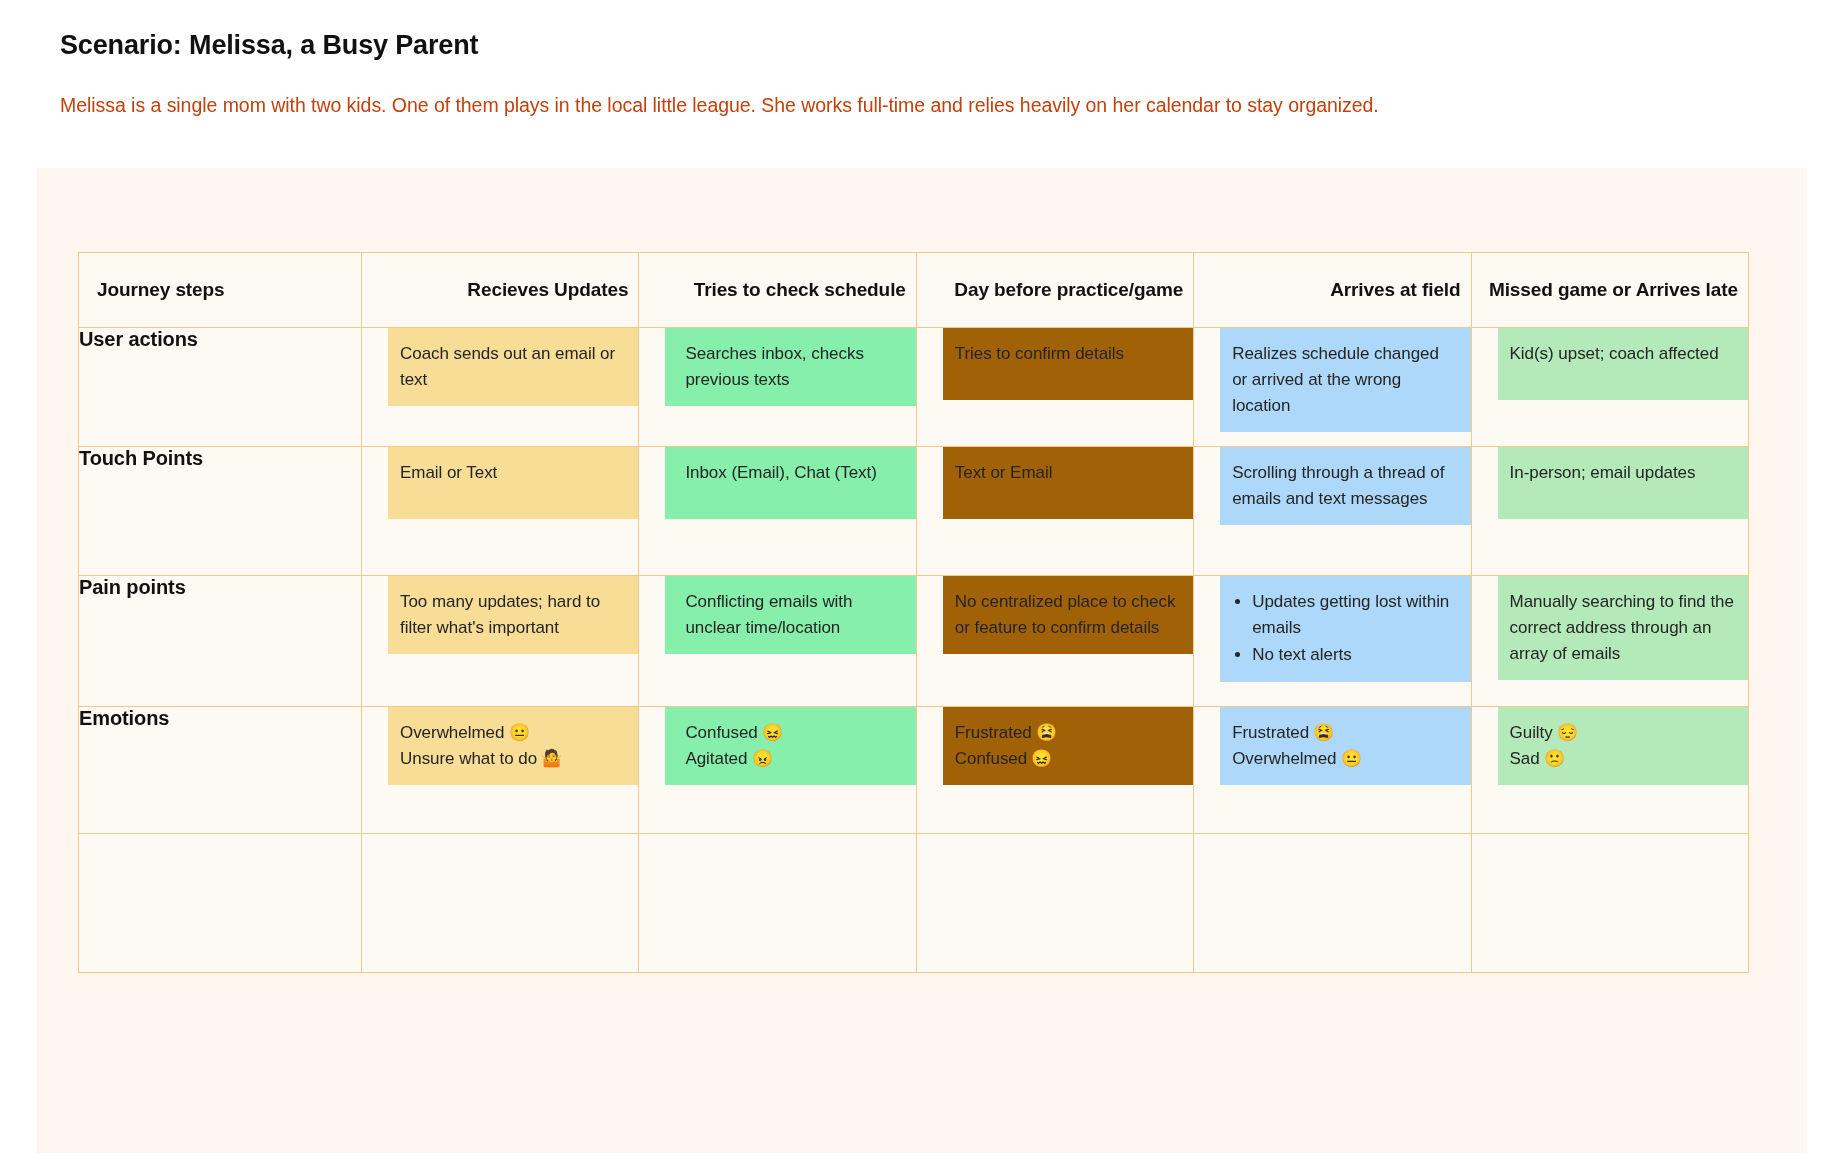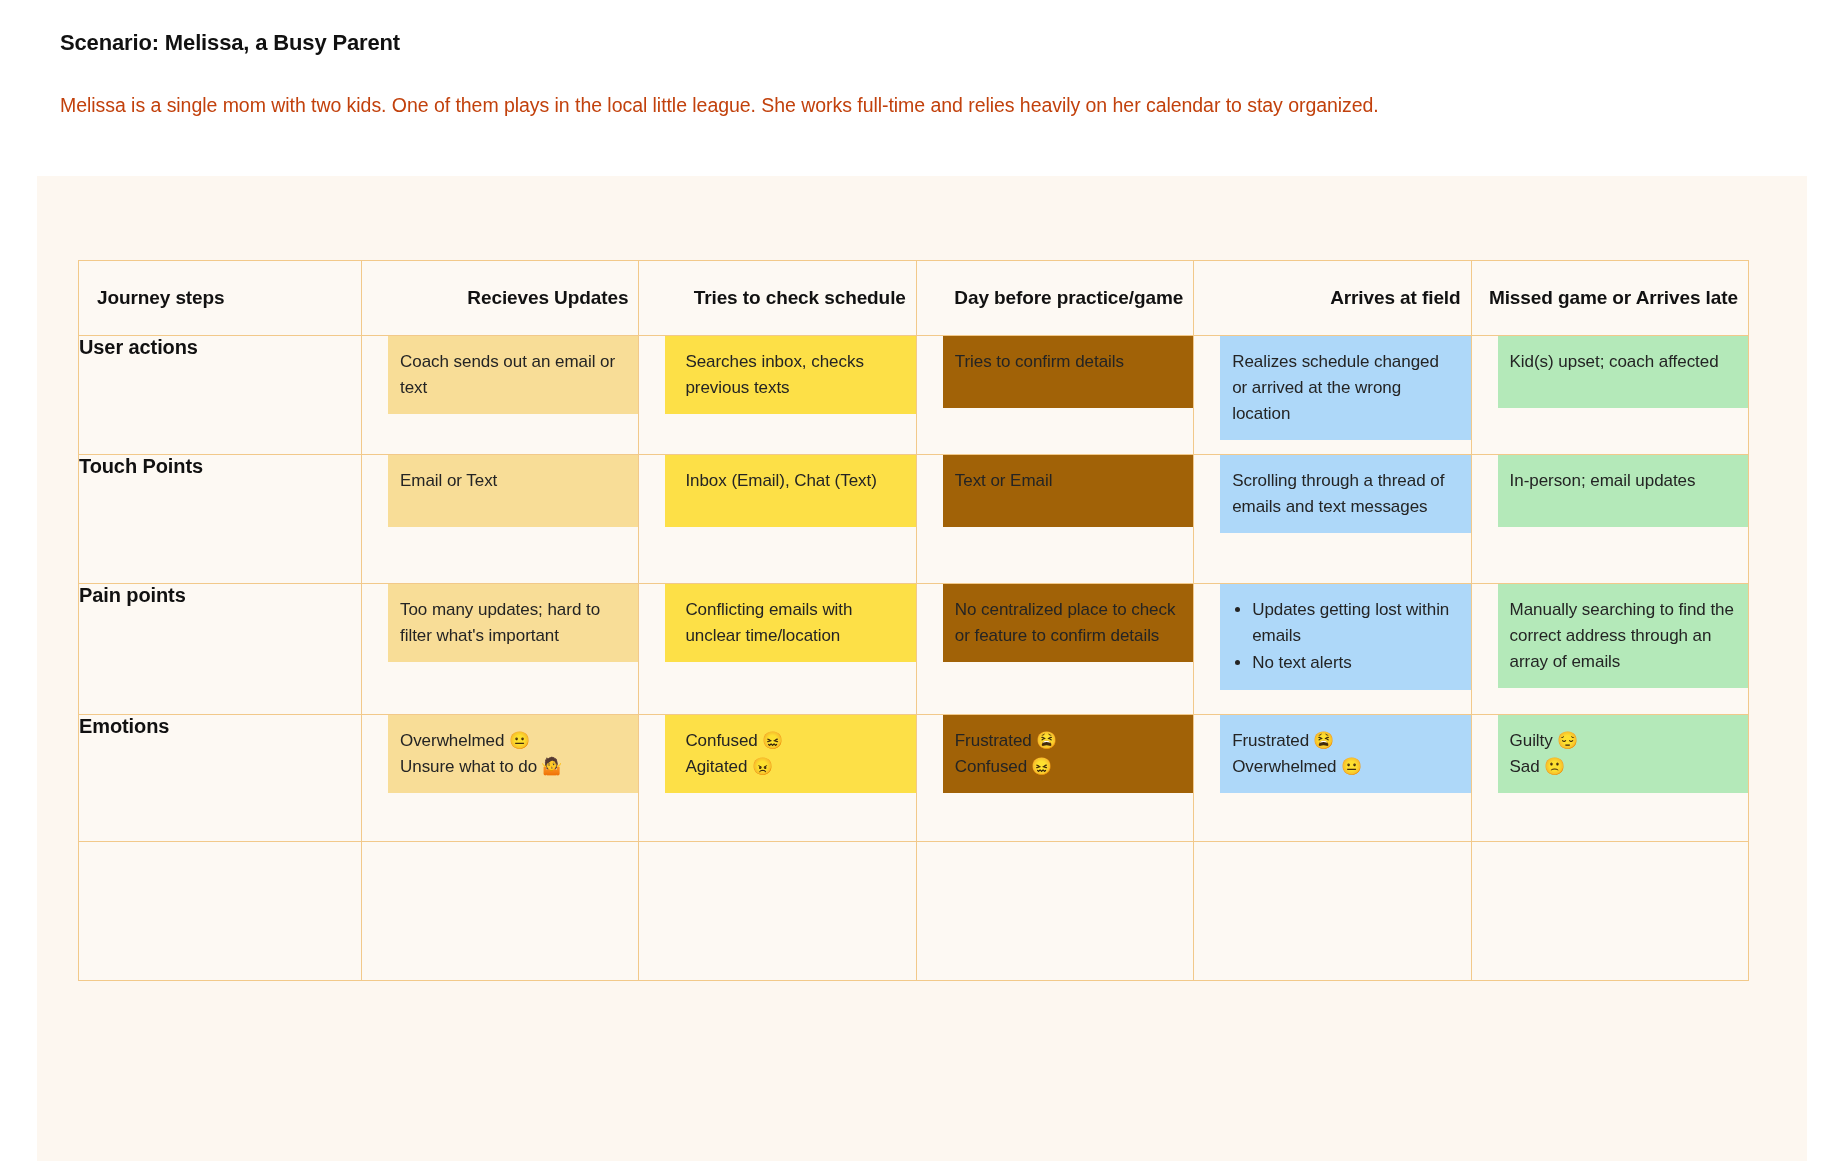--- a/index.html
+++ b/index.html
@@ -19,41 +19,41 @@
     position: relative;
     width: 1836px;
     height: 1164px;
     background: #ffffff;
   }
 
   .scenario-title {
     position: absolute;
     left: 60px;
     top: 30px;
-    font-size: 22px;
+    font-size: 27px;
     font-weight: bold;
     letter-spacing: -0.15px;
     color: #111111;
   }
 
   .scenario-desc {
     position: absolute;
     left: 60px;
     top: 94px;
     font-size: 19.5px;
     font-weight: 400;
     color: #c2410c;
     letter-spacing: -0.05px;
     white-space: nowrap;
   }
 
   .board {
     position: absolute;
     left: 37px;
-    top: 176px;
+    top: 168px;
     width: 1770px;
     height: 985px;
     background: #fdf7f0;
   }
 
   .journey-table {
     position: absolute;
     left: 41px;
     top: 84px;
     width: 1670px;
@@ -107,21 +107,21 @@
     line-height: 1.53;
     color: #242424;
     padding: 13px 14px 13px 12px;
     min-height: 72px;
     box-sizing: border-box;
     letter-spacing: -0.05px;
     margin-left: 26px;
   }
 
   .note.yellow { background: #f8dd97; }
-  .note.pink   { background: #fde047; padding-left: 20px; }
+  .note.pink   { background: #86efac; padding-left: 20px; }
   .note.purple { background: #a16207; }
   .note.blue   { background: #aed8f9; }
   .note.green  { background: #b4e9b9; }
 
   .note ul {
     margin: 0;
     padding-left: 20px;
   }
   .note ul li {
     margin: 0 0 1px 0;

